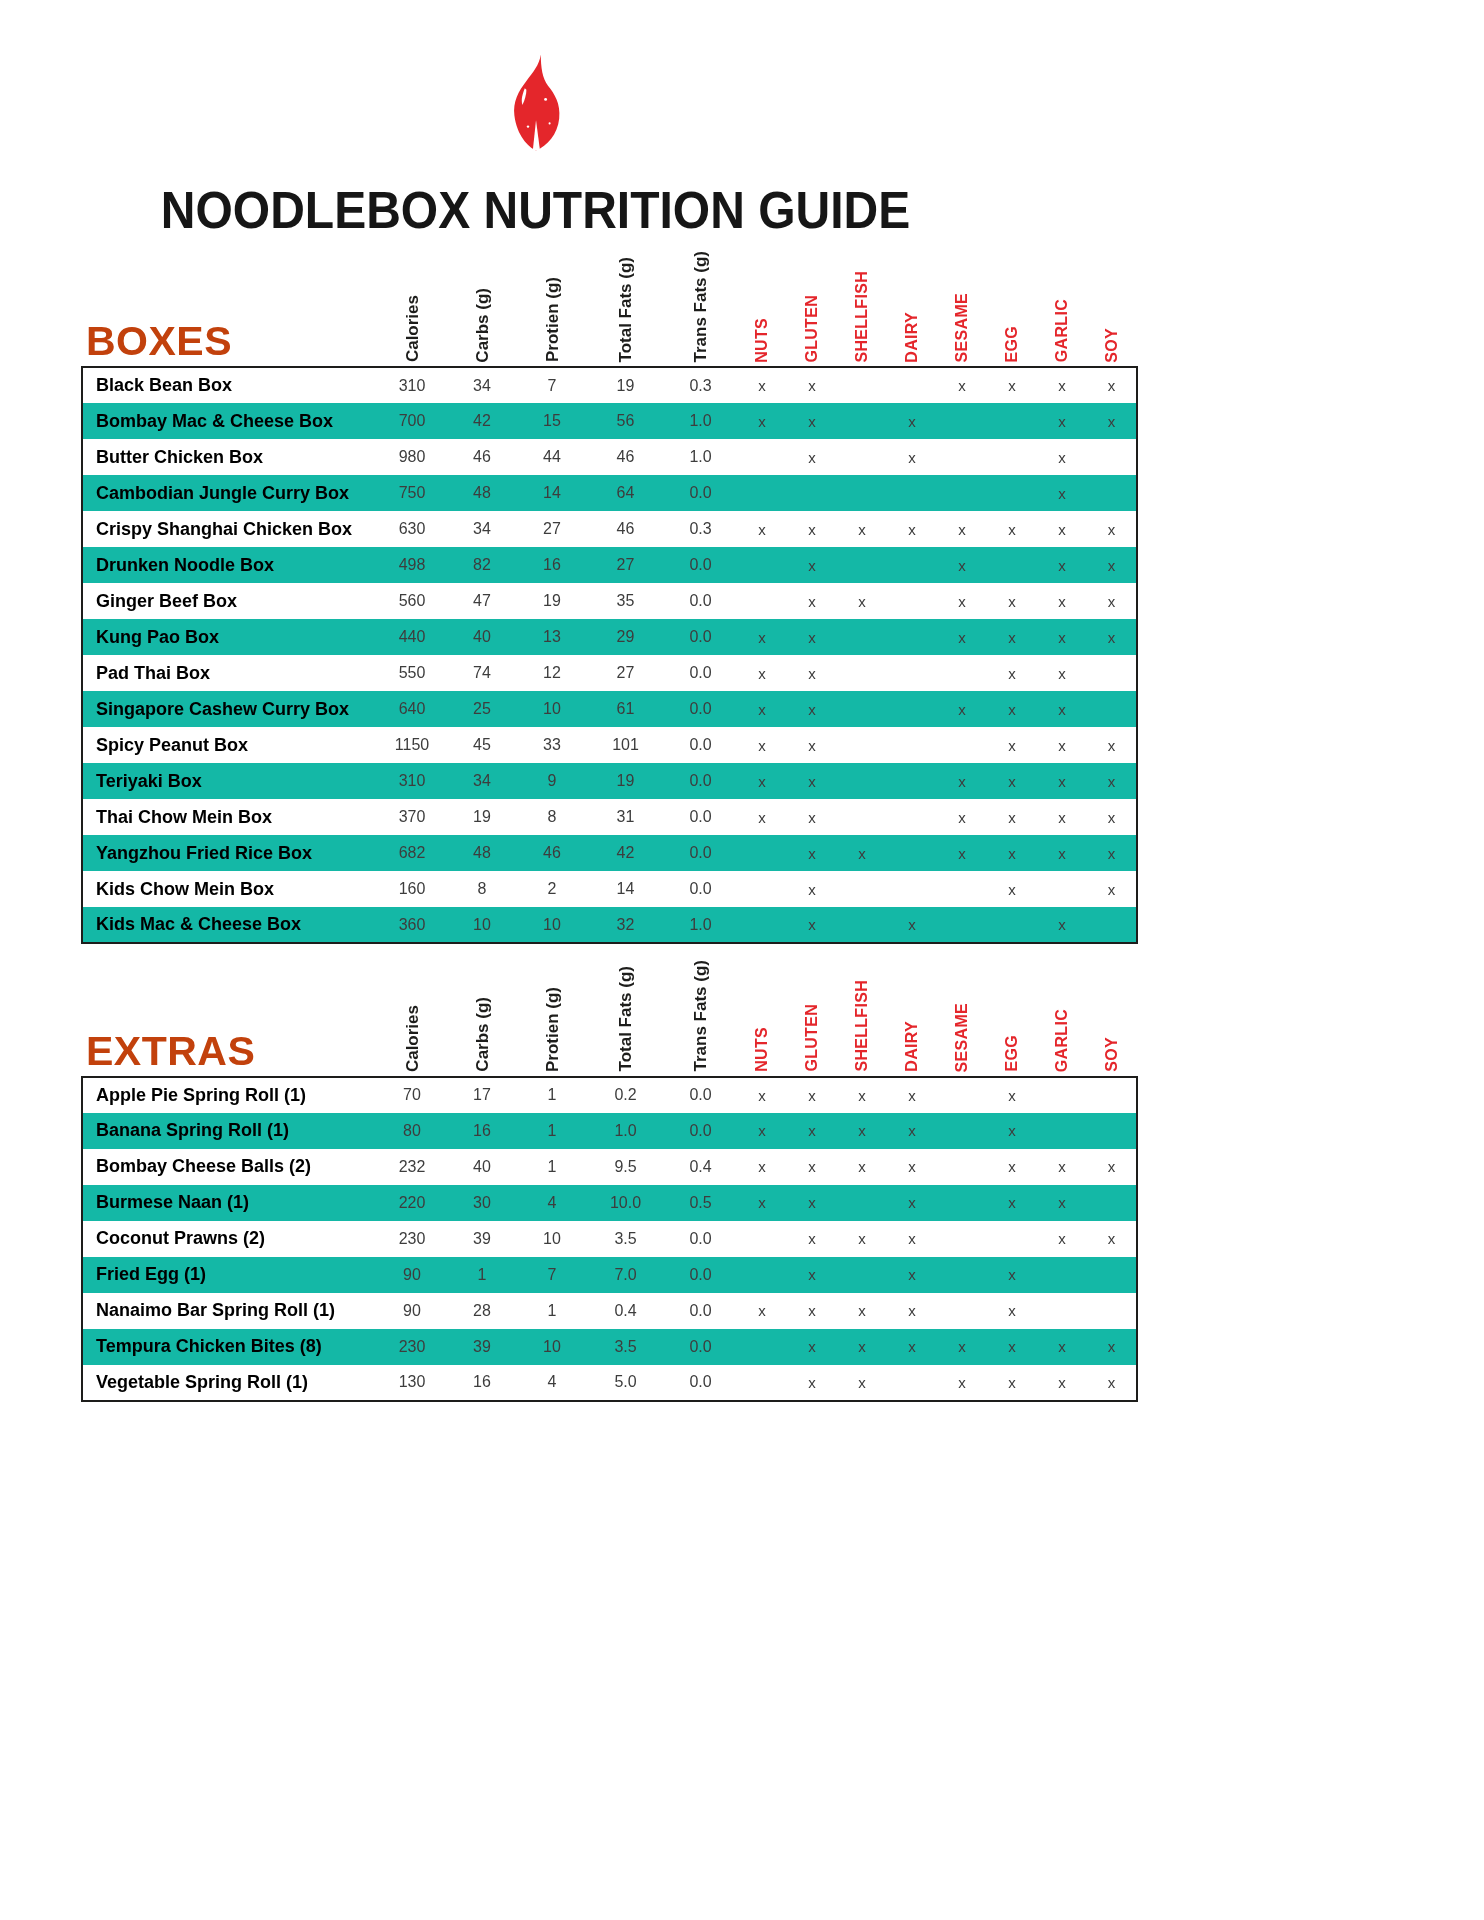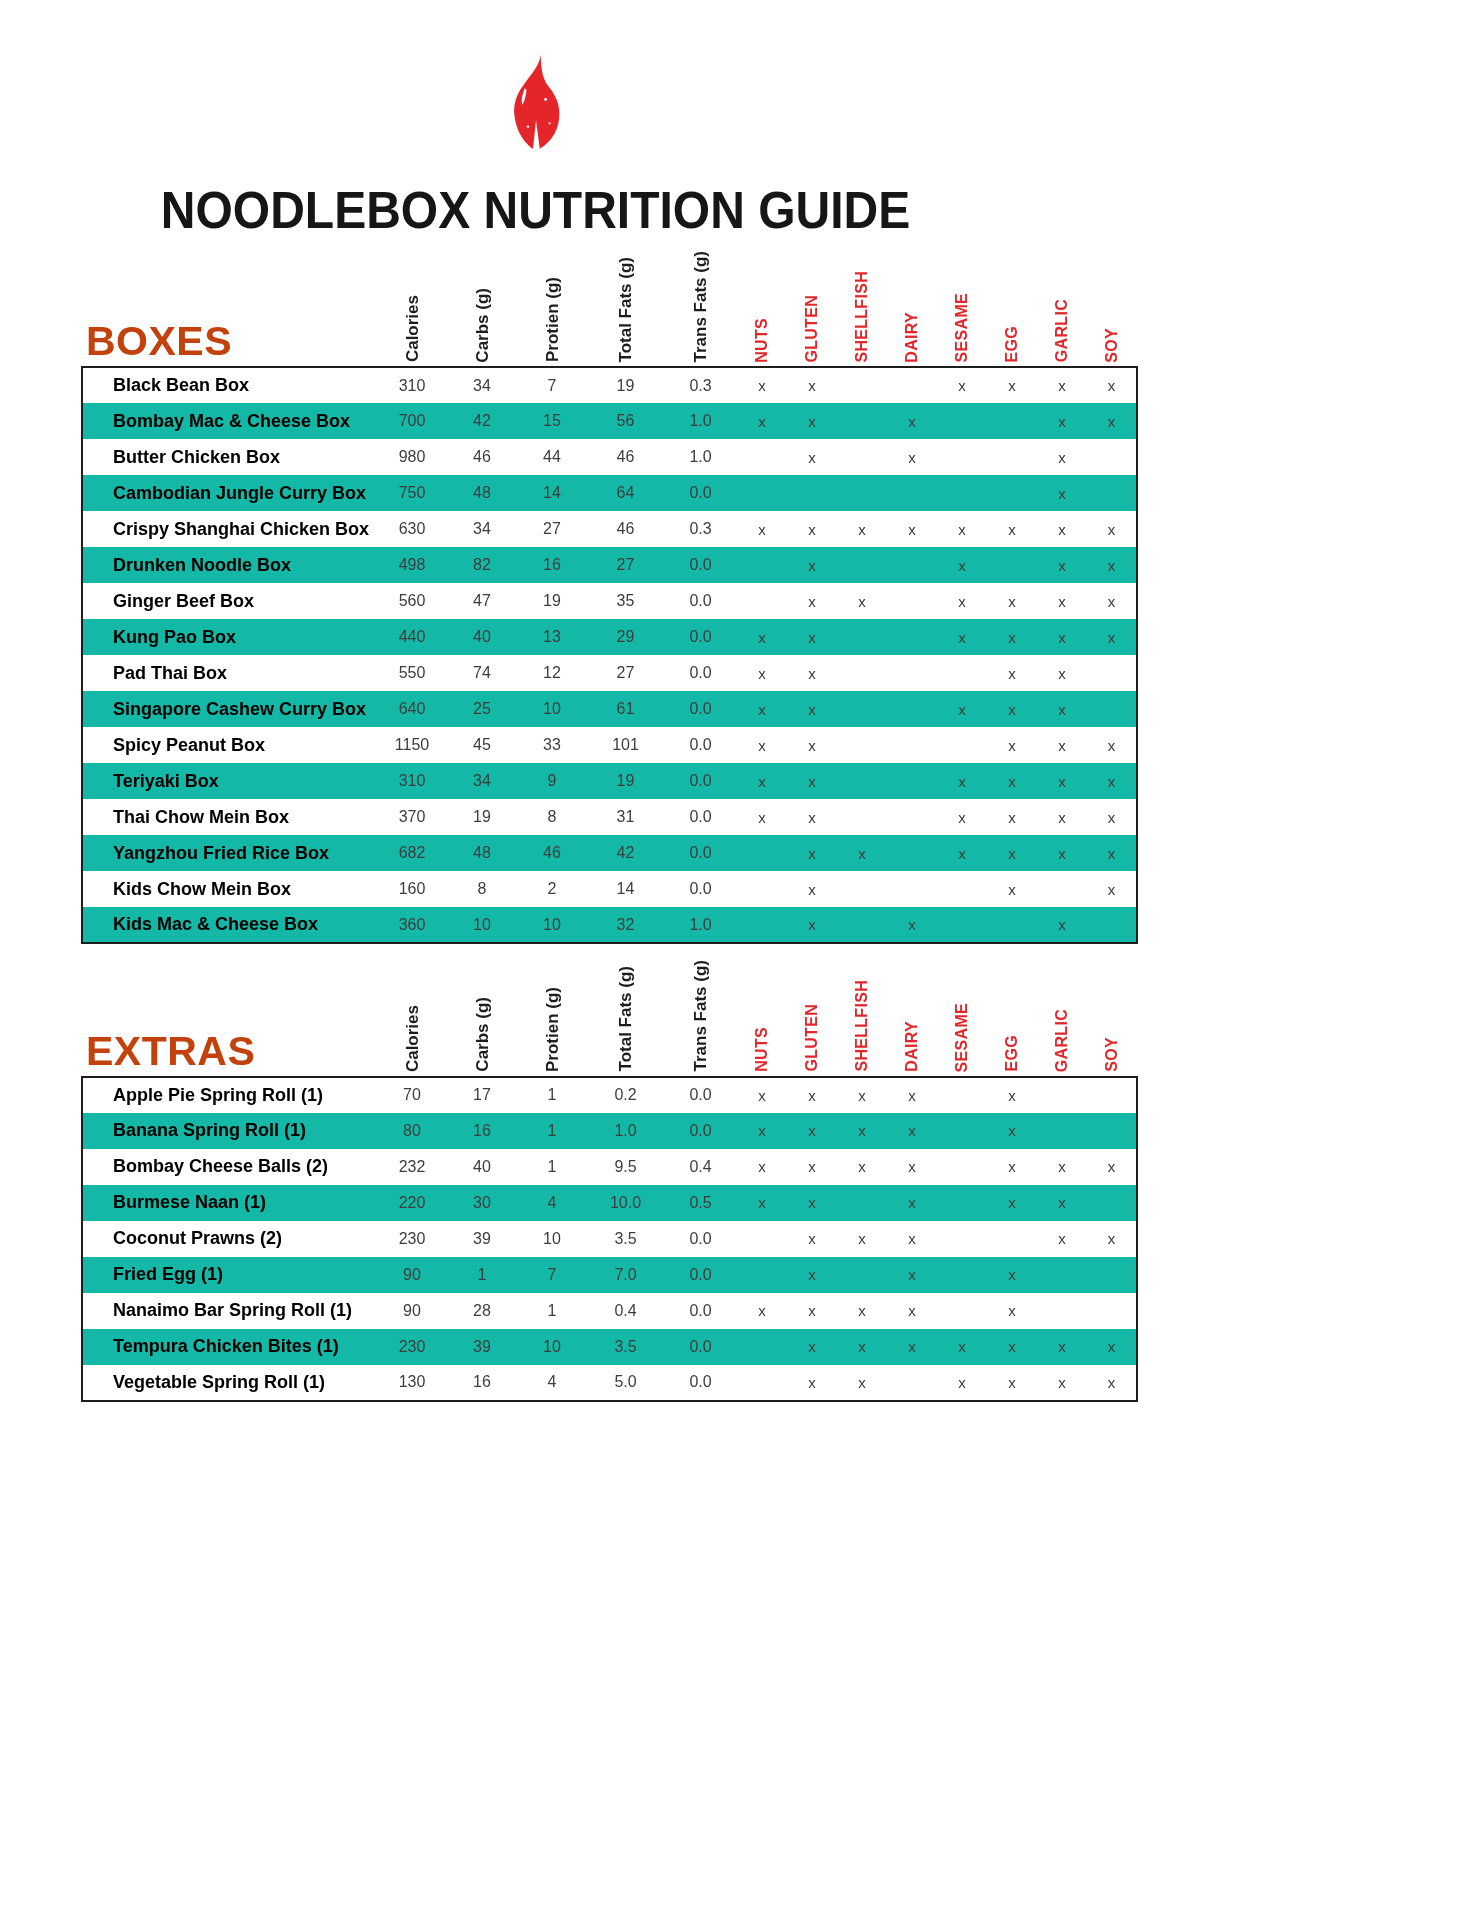--- a/index.html
+++ b/index.html
@@ -60,21 +60,21 @@
   tbody tr.pink { background:#14b8a6; }
   tbody tr:first-child td { border-top:2px solid #1d1d1b; }
   tbody tr:last-child td { border-bottom:2px solid #1d1d1b; }
   tbody td:first-child { border-left:2px solid #1d1d1b; }
   tbody td:last-child { border-right:2px solid #1d1d1b; }
 
   td.item {
     font-weight:bold;
     font-size:18px;
     color:#000000;
-    padding-left:30px;
+    padding-left:13px;
     text-align:left;
     white-space:nowrap;
     overflow:hidden;
   }
   td.val { text-align:center; font-size:16px; color:#3d3d3d; }
   td.mark { text-align:center; font-size:15px; color:#3d3d3d; }
 </style>
 </head>
 <body>
 
@@ -543,21 +543,21 @@
             <td class="mark">x</td>
             <td class="mark">x</td>
             <td class="mark">x</td>
             <td class="mark">x</td>
             <td class="mark"></td>
             <td class="mark">x</td>
             <td class="mark"></td>
             <td class="mark"></td>
           </tr>
           <tr class="pink">
-            <td class="item">Tempura Chicken Bites (1)</td>
+            <td class="item">Tempura Chicken Bites (8)</td>
             <td class="val">230</td>
             <td class="val">39</td>
             <td class="val">10</td>
             <td class="val">3.5</td>
             <td class="val">0.0</td>
             <td class="mark"></td>
             <td class="mark">x</td>
             <td class="mark">x</td>
             <td class="mark">x</td>
             <td class="mark">x</td>

